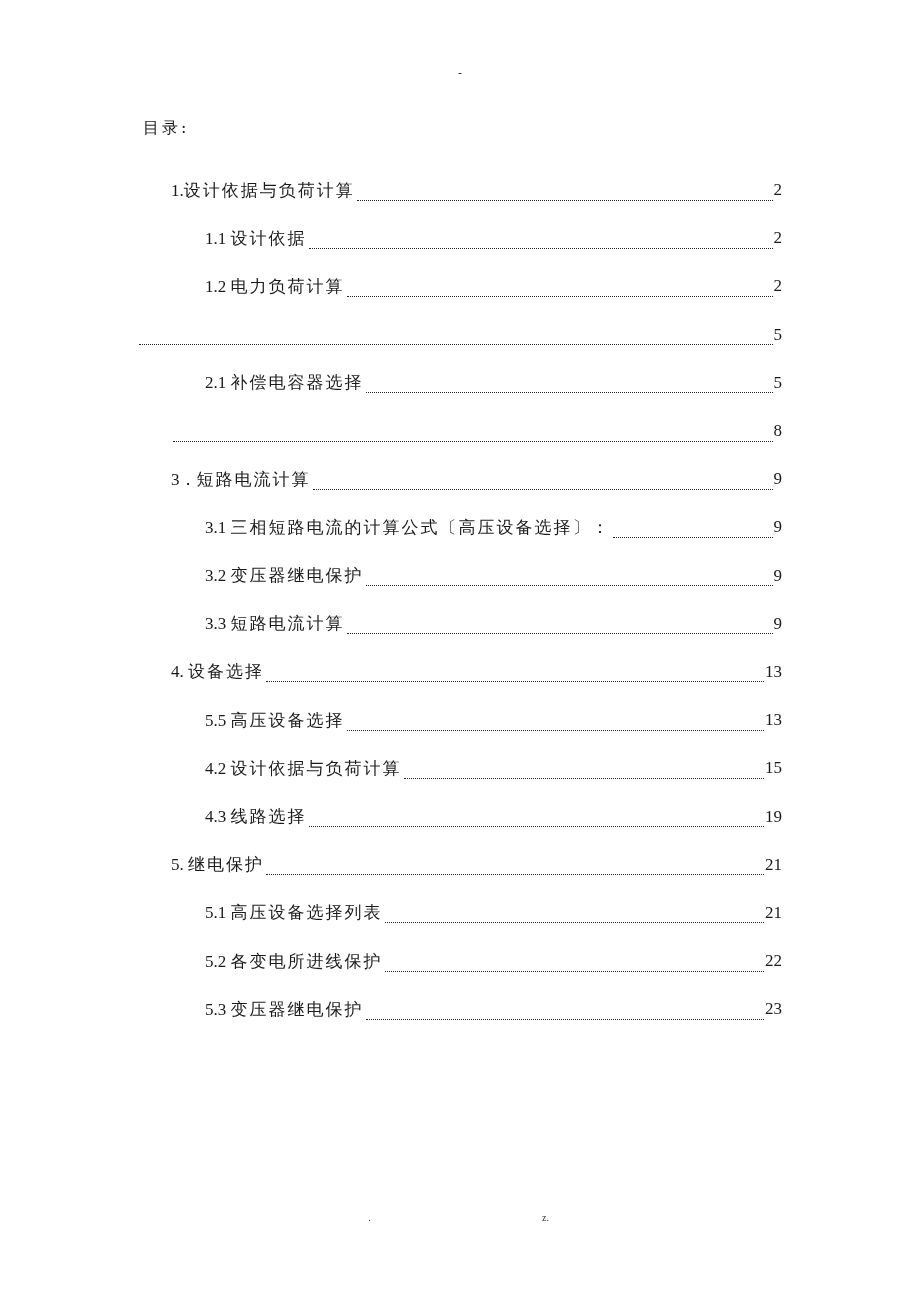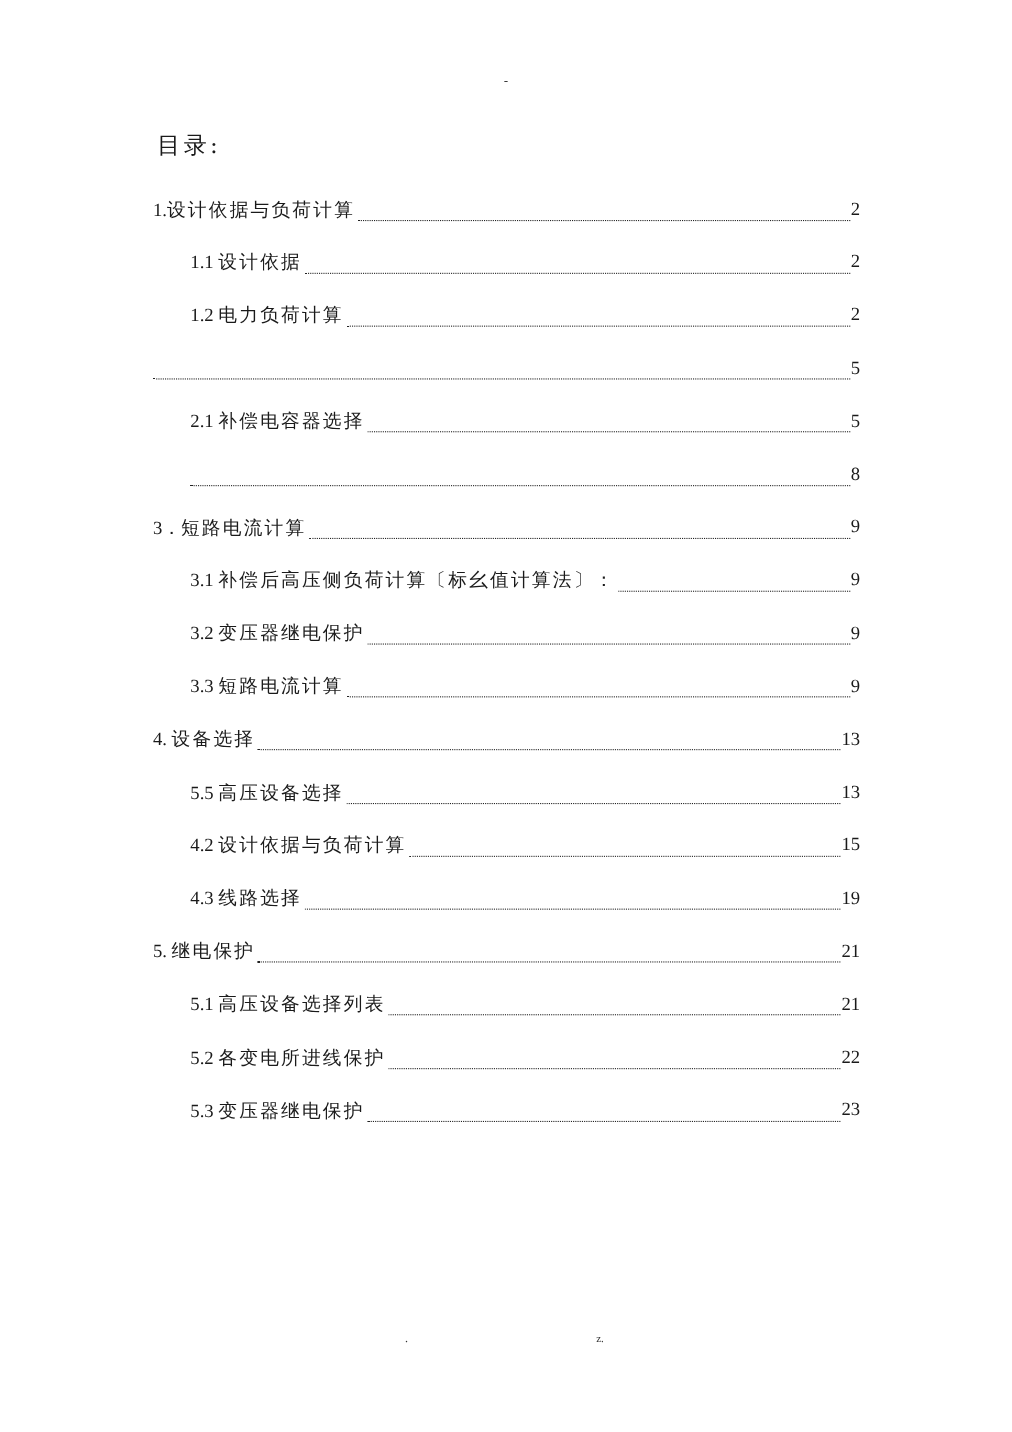--- a/index.html
+++ b/index.html
@@ -1,24 +1,24 @@
 <!DOCTYPE html>
 <html><head>
   <meta charset="utf-8">
   <style>
     html, body { margin: 0; padding: 0; background: #ffffff; }
     body { width: 920px; height: 1302px; position: relative; overflow: hidden;
            font-family: "DejaVu Serif", "Liberation Serif", serif; color: #1a1a1a; }
     .header-mark { position: absolute; top: 66px; left: 0; width: 920px; text-align: center;
                    font-size: 12px; color: #333; }
-    .toc-title { position: absolute; left: 143px; top: 118px; font-size: 21px; letter-spacing: 3px; }
+    .toc-title { position: absolute; left: 143px; top: 118px; font-size: 16px; letter-spacing: 3px; }
     .toc { position: absolute; left: 139px; top: 166px; width: 643px; }
     .toc-row { position: relative; height: 48.2px; display: flex; align-items: center; font-size: 17px; }
     .toc-row.l2 { padding-left: 34px; }
-    .toc-row .label { white-space: nowrap; letter-spacing: 2px; background: #fff; padding-right: 2px; z-index: 1; }
+    .toc-row .label { white-space: nowrap; letter-spacing: 2px; background: #fff; padding-right: 2px; z-index: 1; margin-left: 32px; }
     .toc-row .num { font-family: "Liberation Serif", serif; letter-spacing: 0; }
     .toc-row .dots { flex: 1; border-bottom: 1.6px dotted #222; margin-bottom: -8px; height: 0; align-self: center; transform: translateY(6px); }
     .toc-row .page { font-family: "Liberation Serif", serif; font-size: 17px; padding-left: 1px; }
     .footer-left { position: absolute; top: 1212px; left: 368px; font-size: 10px; color: #333; }
     .footer-right { position: absolute; top: 1212px; left: 542px; font-size: 10px; color: #333; font-family: "Liberation Serif", serif; }
   </style>
 </head>
 <body>
 
 <div class="header-mark">-</div>
@@ -53,21 +53,21 @@
     <div class="toc-row l2">
       <span class="dots"></span>
       <span class="page">8</span>
     </div>
     <div class="toc-row l1">
       <span class="label"><span class="num">3．</span><span class="txt">短路电流计算</span></span>
       <span class="dots"></span>
       <span class="page">9</span>
     </div>
     <div class="toc-row l2">
-      <span class="label"><span class="num">3.1  </span><span class="txt">补偿后高压侧负荷计算〔标幺值计算法〕：</span></span>
+      <span class="label"><span class="num">3.1  </span><span class="txt">三相短路电流的计算公式〔高压设备选择〕：</span></span>
       <span class="dots"></span>
       <span class="page">9</span>
     </div>
     <div class="toc-row l2">
       <span class="label"><span class="num">3.2  </span><span class="txt">变压器继电保护</span></span>
       <span class="dots"></span>
       <span class="page">9</span>
     </div>
     <div class="toc-row l2">
       <span class="label"><span class="num">3.3  </span><span class="txt">短路电流计算</span></span>

